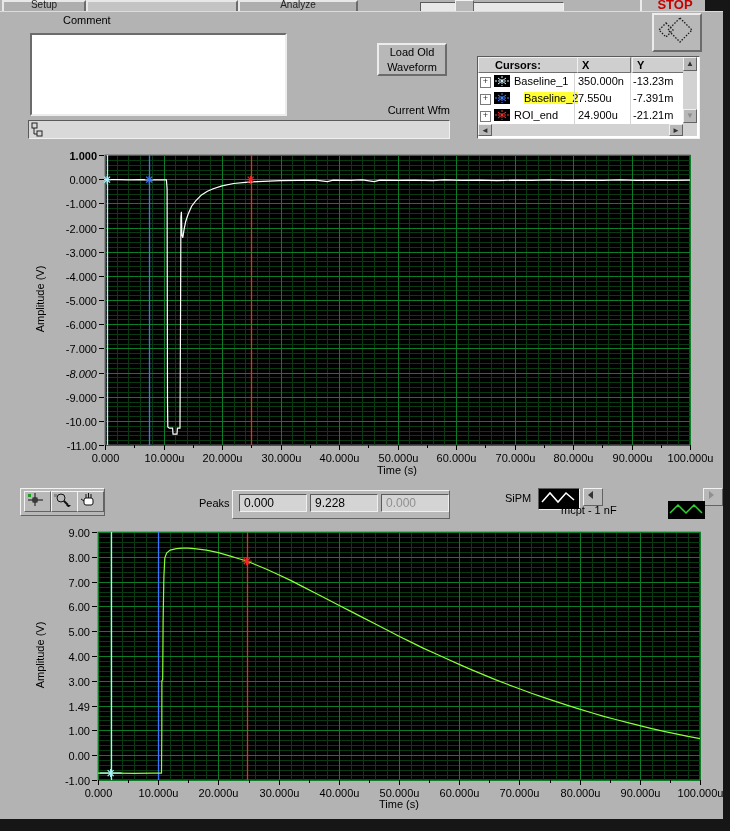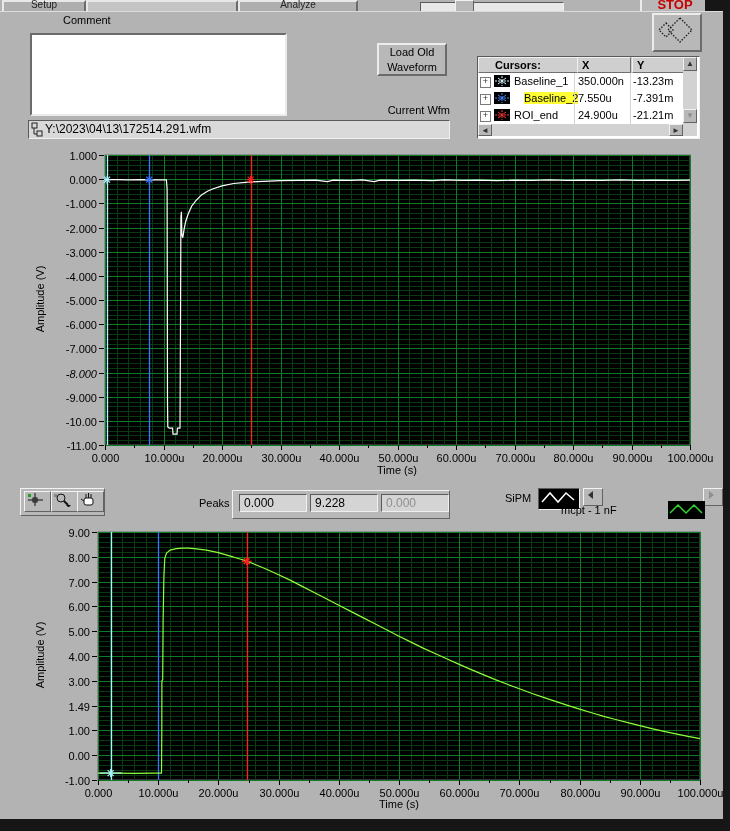--- a/index.html
+++ b/index.html
@@ -153,21 +153,20 @@
   </div>
 
   <div class="lbl" style="left:380px;top:104px;width:70px;text-align:right;">Current Wfm</div>
   <div id="path-field" class="sunken1">
     <svg width="12" height="15" viewBox="0 0 12 15" style="position:absolute;left:2px;top:1px;">
       <rect x="1" y="1" width="5" height="5" fill="none" stroke="#222"></rect>
       <rect x="6" y="9" width="5" height="5" fill="none" stroke="#222"></rect>
       <line x1="3" y1="6" x2="3" y2="12" stroke="#222"></line>
         <line x1="3" y1="12" x2="6" y2="12" stroke="#222"></line>
     </svg>
-    <span id="path-text">Y:\2023\04\13\172514.291.wfm</span>
   </div>
 
   <svg id="chart1" class="plot-svg" style="left:105px;top:155px;" width="585" height="290">
       <rect x="0" y="0" width="585" height="290" fill="#000000" stroke="#6a6a6a" stroke-width="1"></rect>
       <g stroke="#0a3a12" shape-rendering="crispEdges">
         <line x1="0.5" y1="0" x2="0.5" y2="290"></line>
         <line x1="12.5" y1="0" x2="12.5" y2="290"></line>
         <line x1="23.5" y1="0" x2="23.5" y2="290"></line>
         <line x1="35.5" y1="0" x2="35.5" y2="290"></line>
         <line x1="47.5" y1="0" x2="47.5" y2="290"></line>
@@ -613,21 +612,21 @@
     <div class="xtick" style="left: 132.5px; top: 452px;">10.000u</div>
     <div class="xtick" style="left: 190.5px; top: 452px;">20.000u</div>
     <div class="xtick" style="left: 249.5px; top: 452px;">30.000u</div>
     <div class="xtick" style="left: 307.5px; top: 452px;">40.000u</div>
     <div class="xtick" style="left: 366.5px; top: 452px;">50.000u</div>
     <div class="xtick" style="left: 424.5px; top: 452px;">60.000u</div>
     <div class="xtick" style="left: 483.5px; top: 452px;">70.000u</div>
     <div class="xtick" style="left: 541.5px; top: 452px;">80.000u</div>
     <div class="xtick" style="left: 600.5px; top: 452px;">90.000u</div>
     <div class="xtick" style="left: 658.5px; top: 452px;">100.000u</div>
-    <div class="ytick" style="left: 41px; top: 149.5px;">1.000</div>
+    <div class="ytick" style="left: 41px; top: 149.5px; font-weight: bold;">1.000</div>
     <div class="ytick" style="left: 41px; top: 173.5px;">0.000</div>
     <div class="ytick" style="left: 41px; top: 197.5px;">-1.000</div>
     <div class="ytick" style="left: 41px; top: 222.5px;">-2.000</div>
     <div class="ytick" style="left: 41px; top: 246.5px;">-3.000</div>
     <div class="ytick" style="left: 41px; top: 270.5px;">-4.000</div>
     <div class="ytick" style="left: 41px; top: 294.5px;">-5.000</div>
     <div class="ytick" style="left: 41px; top: 318.5px;">-6.000</div>
     <div class="ytick" style="left: 41px; top: 343px;">-7.000</div>
     <div class="ytick" style="left: 41px; top: 367.5px; font-style: italic;">-8.000</div>
     <div class="ytick" style="left: 41px; top: 391.5px;">-9.000</div>

